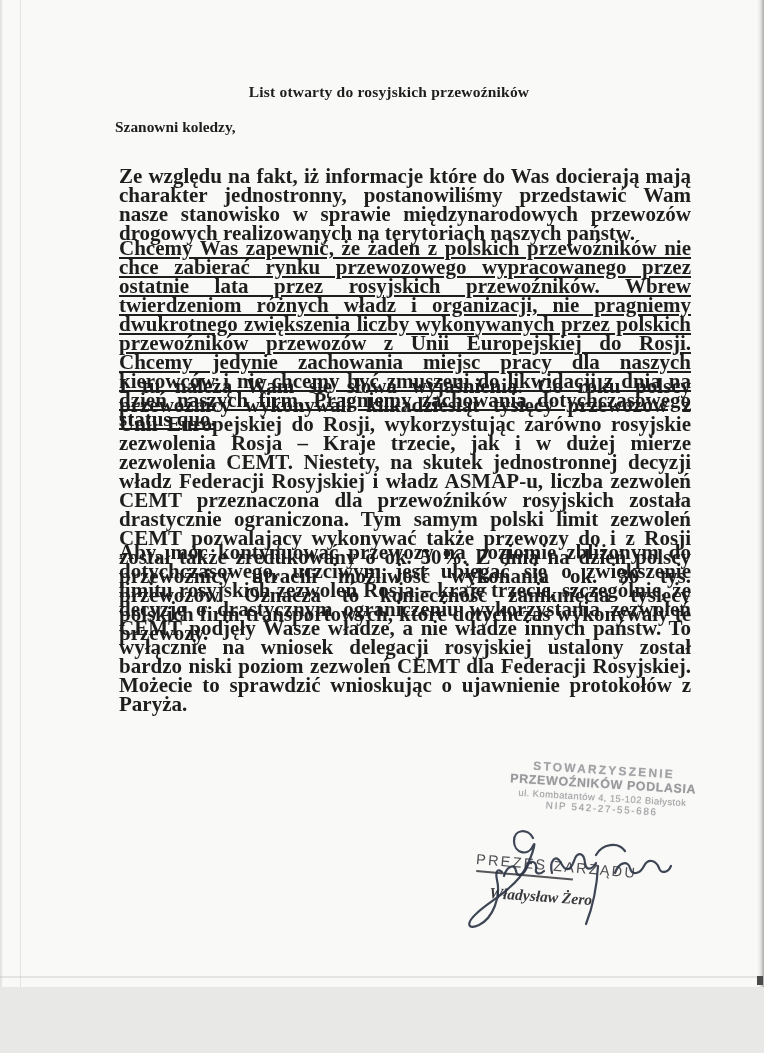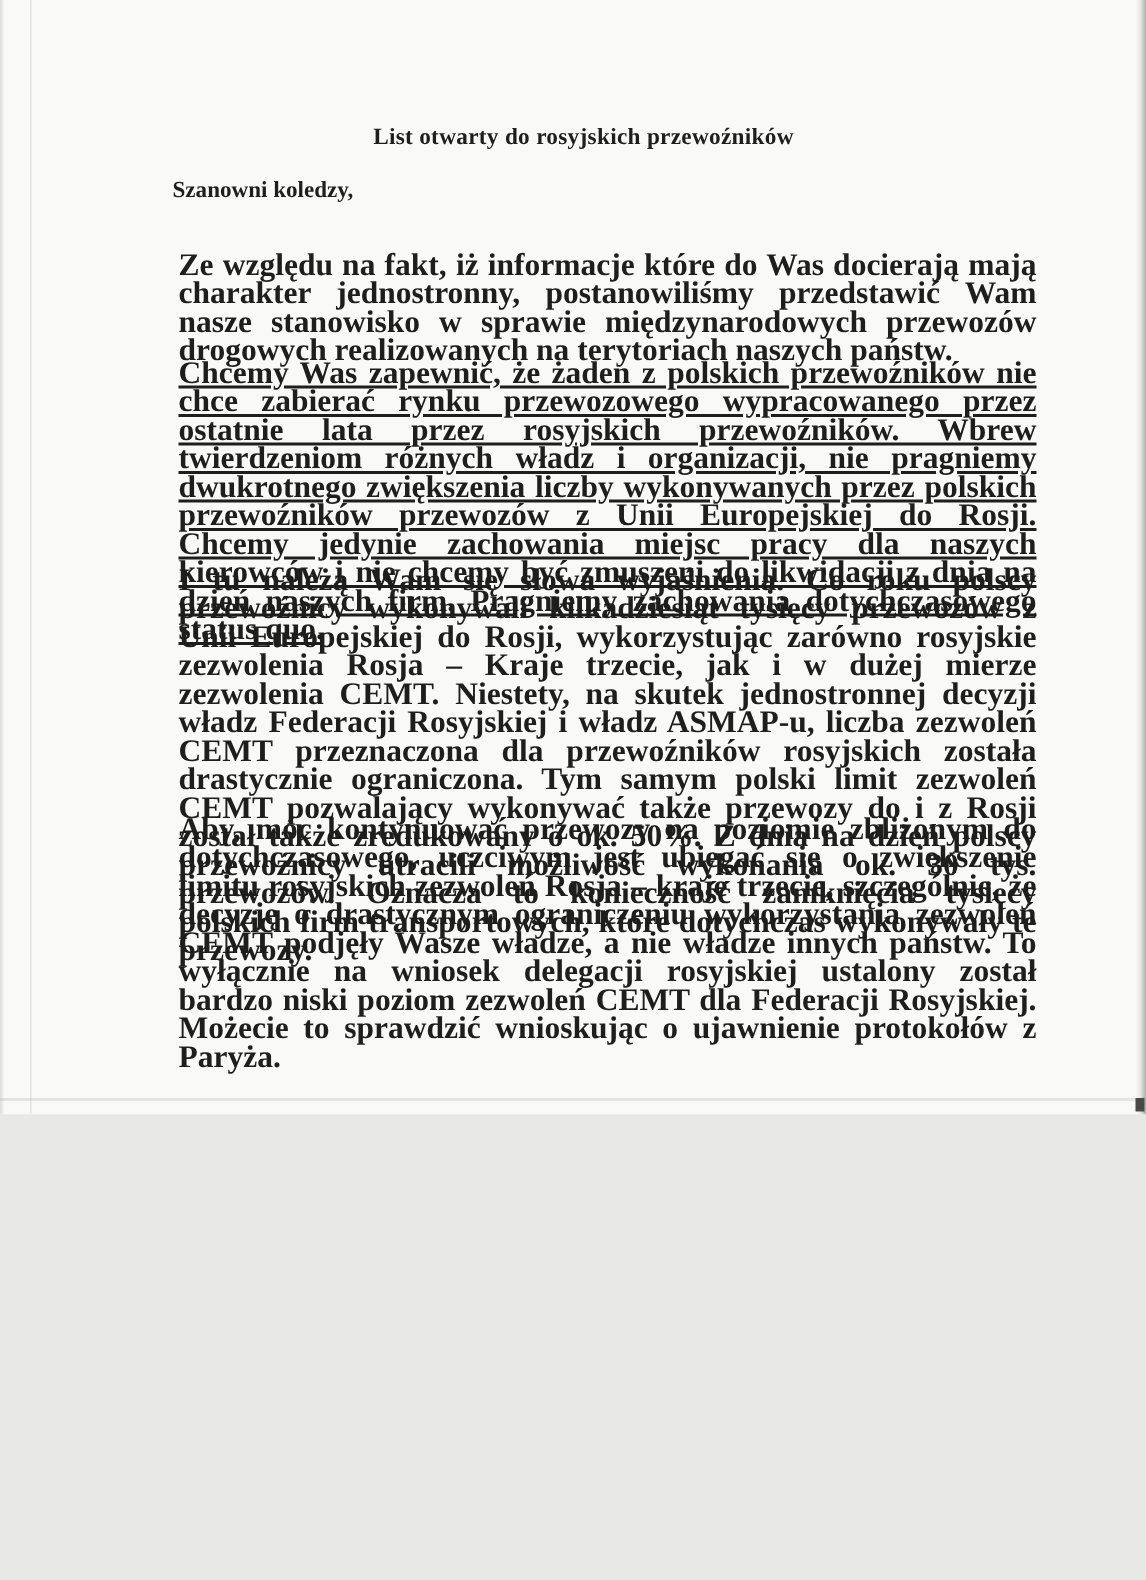--- a/index.html
+++ b/index.html
@@ -4,21 +4,21 @@
 <title>Scanned letter</title>
 <style>
   html, body {
     margin: 0;
     padding: 0;
     background: #e8e8e6;
   }
   .page {
     position: relative;
     width: 764px;
-    height: 743px;
+    height: 987px;
     margin: 0 auto;
     background: #f9f9f7;
     overflow: hidden;
     font-family: "Liberation Serif", serif;
   }
   
   .letter-title {
     position: absolute;
     left: 103px;
     top: 83px;

